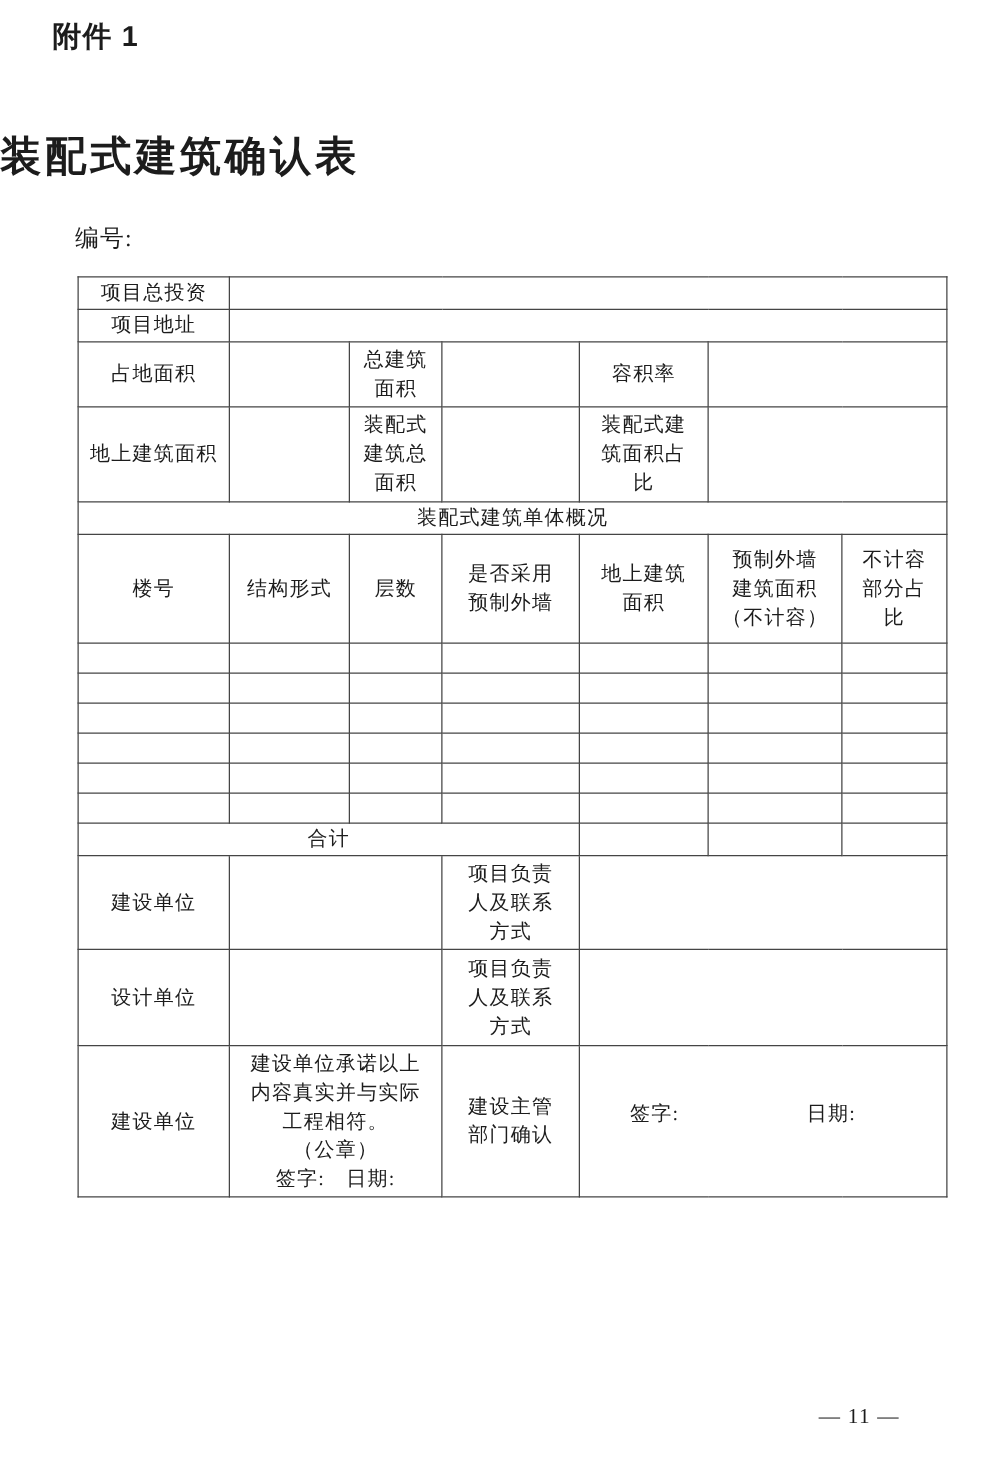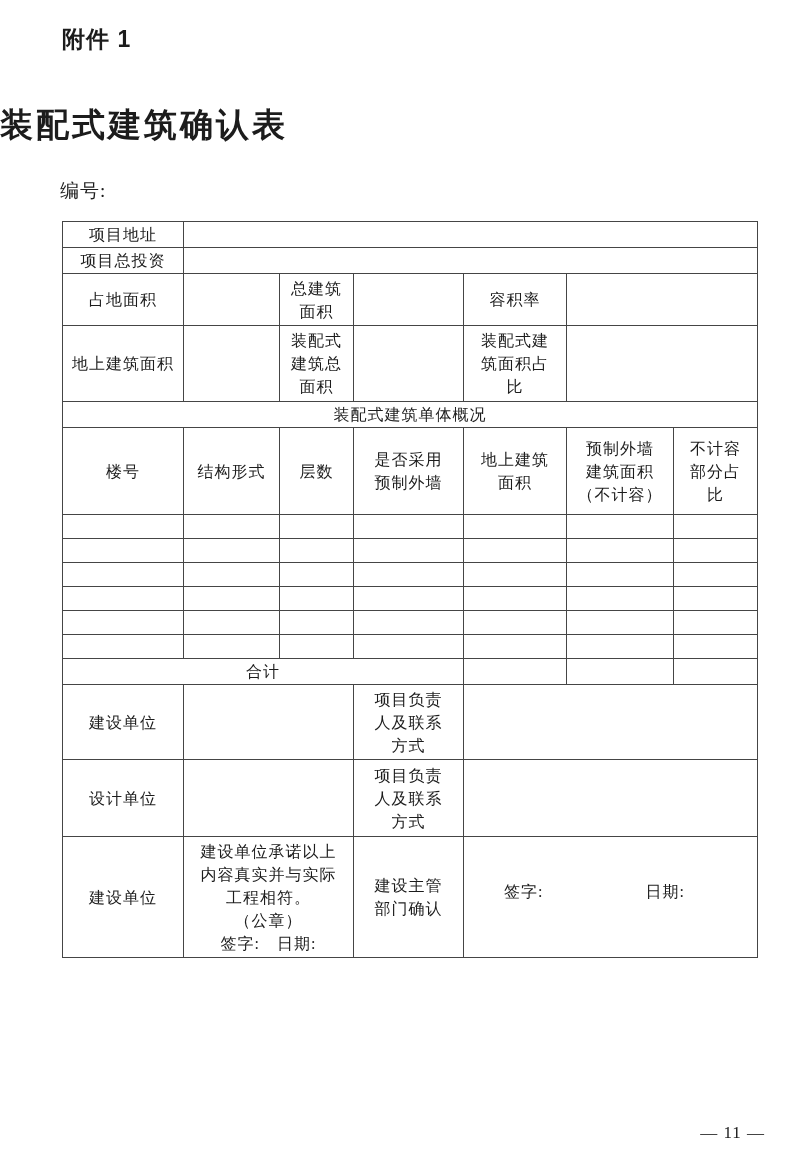--- a/index.html
+++ b/index.html
@@ -2,23 +2,23 @@
 <html><head>
 <meta charset="utf-8">
 <style>
   html,body{margin:0;padding:0;}
   body{
     width:800px;height:1167px;background:#ffffff;position:relative;
     font-family:"Liberation Serif","DejaVu Serif",serif;color:#1c1c1c;
     overflow:hidden;
   }
   .attachment{
-    position:absolute;left:42px;top:24px;
+    position:absolute;left:42px;top:14px;
     font-family:"Liberation Sans","DejaVu Sans",sans-serif;
-    font-weight:bold;font-size:23px;letter-spacing:1px;margin-left:20px;
+    font-weight:bold;font-size:23px;letter-spacing:1px;
   }
   .doc-title{
     position:absolute;left:0;top:103px;width:800px;text-align:left;
     font-weight:bold;font-size:33px;letter-spacing:3px;
   }
   .doc-no{
     position:absolute;left:60px;top:178px;font-size:19px;letter-spacing:1px;
   }
   table.form{
     position:absolute;left:62px;top:221px;width:695px;
@@ -36,21 +36,21 @@
   .r87{height:87px;} .r26{height:26px;padding-left:35px;} .r75{height:75px;} .r77{height:77px;}
   .r121{height:121px;}
   td.total-cell{letter-spacing:4px;}
   td.commit-cell{line-height:24px;vertical-align:middle;}
   td.confirm-sign-cell{vertical-align:bottom;}
   .confirm-sign-inner{
     display:flex;justify-content:flex-start;align-items:flex-start;
     padding:0 0 12px 38px;gap:102px;font-size:16px;letter-spacing:1px;
   }
   .page-number{
-    position:absolute;left:655px;top:1123px;width:110px;text-align:right;
+    position:absolute;left:655px;top:1123px;width:110px;text-align:left;
     font-size:17px;letter-spacing:1px;
   }
 </style>
 </head>
 <body>
 
 <div class="attachment">附件 1</div>
 <div class="doc-title">装配式建筑确认表</div>
 <div class="doc-no">编号:</div>
 
@@ -59,25 +59,25 @@
     <col style="width:121px">
       <col style="width:96px">
       <col style="width:74px">
     <col style="width:110px">
       <col style="width:103px">
       <col style="width:107px">
     <col style="width:84px">
   </colgroup>
   <tbody>
     <tr class="r25">
+      <td>项目总投资</td>
+      <td colspan="6"></td>
+    </tr>
+    <tr class="r25">
       <td>项目地址</td>
-      <td colspan="6"></td>
-    </tr>
-    <tr class="r25">
-      <td>项目总投资</td>
       <td colspan="6"></td>
     </tr>
     <tr class="r52">
       <td>占地面积</td>
       <td></td>
       <td class="pre">总建筑
 面积</td>
       <td></td>
       <td>容积率</td>
       <td colspan="2"></td>

